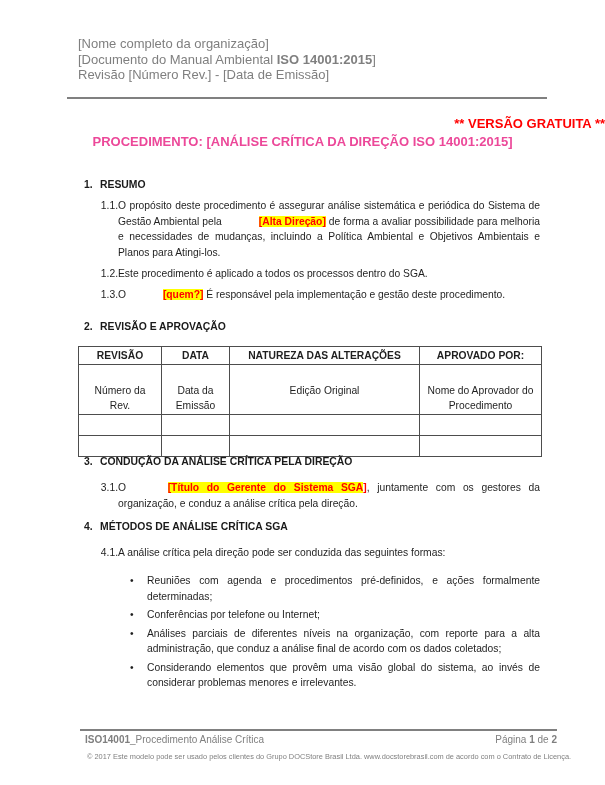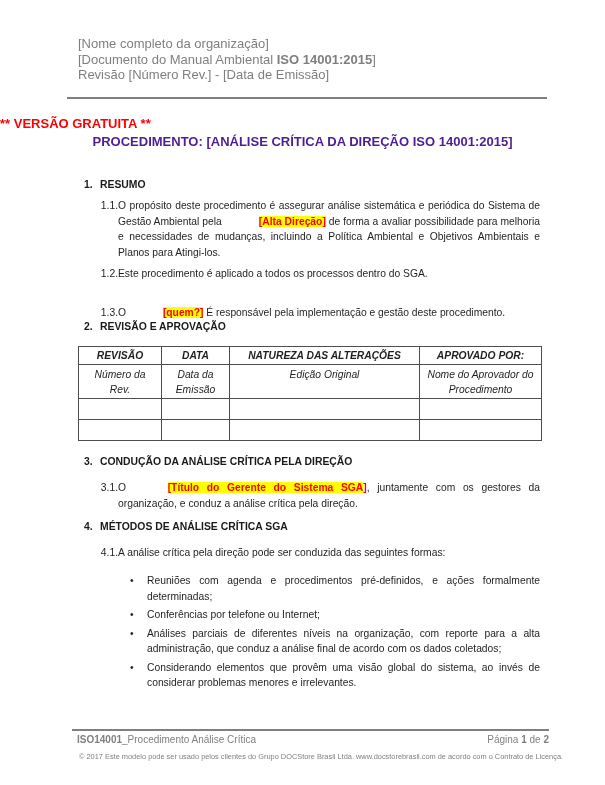--- a/index.html
+++ b/index.html
@@ -21,25 +21,25 @@
     font-size: 13px; line-height: 15.6px; color: #7f7f7f;
   }
   .header-rule {
     position: absolute; left: 67px; top: 97px; width: 480px;
     border-top: 2px solid #808080;
   }
 
   
   .free-version {
     position: absolute; left: 0; right: 0; top: 116px;
-    text-align: left; color: #ff0000; font-weight: bold; font-size: 13px;
+    text-align: right; color: #ff0000; font-weight: bold; font-size: 13px;
   }
   .doc-title {
     position: absolute; left: 0; right: 0; top: 134px;
-    text-align: center; color: #4c1d95; font-weight: bold; font-size: 13px;
+    text-align: center; color: #ec4899; font-weight: bold; font-size: 13px;
   }
 
   
   .sec {
     position: absolute; left: 84px;
     display: flex; font-weight: bold; font-size: 10.4px; color: #1a1a1a;
   }
   .sec-num { width: 16px; flex: none; }
   .clause {
     position: absolute; left: 96px; width: 444px;
@@ -51,36 +51,36 @@
   .red-b { color: #ff0000; font-weight: bold; }
 
   
   .rev-table {
     position: absolute; left: 78px; top: 346px;
     border-collapse: collapse; table-layout: fixed; width: 463px;
     font-size: 10.3px; color: #1f1f1f;
   }
   .rev-table th, .rev-table td {
     border: 1px solid #4d4d4d; text-align: center;
-    padding: 1px 4px; line-height: 15px; font-style: italic;
+    padding: 1px 4px; line-height: 15px;
   }
   .rev-table th { font-weight: bold; height: 16px; }
-  .rev-table tr.row-content td { height: 33px; vertical-align: top; padding-top: 2px; }
+  .rev-table tr.row-content td { height: 33px; vertical-align: top; padding-top: 18px; }
   .rev-table tr.row-empty td { height: 21px; }
 
   
   .bullets { position: absolute; left: 130px; top: 573px; width: 410px; }
   .bullet-item {
     display: flex; font-size: 10.3px; line-height: 15.5px; margin-bottom: 3px;
   }
   .bullet-marker { width: 17px; flex: none; }
   .bullet-text { flex: 1; text-align: justify; }
 
   
-  .footer { position: absolute; left: 72px; top: 729px; width: 477px; color: #7f7f7f; }
+  .footer { position: absolute; left: 80px; top: 729px; width: 477px; color: #7f7f7f; }
   .footer-rule { border-top: 2px solid #808080; }
   .footer-line1 {
     display: flex; justify-content: space-between;
     font-size: 10px; margin-top: 3px; padding-left: 5px;
   }
   .footer-line2 {
     font-size: 7.4px; margin-top: 7px; padding-left: 7px; white-space: nowrap;
   }
 </style>
 </head>
@@ -110,21 +110,21 @@
     <span class="clause-body">
       <span>O propósito deste procedimento é assegurar análise sistemática e periódica do Sistema de Gestão Ambiental pela </span><span class="hl">[Alta Direção]</span><span> de forma a avaliar possibilidade para melhoria e necessidades de mudanças, incluindo a Política Ambiental e Objetivos Ambientais e Planos para Atingi-los.</span>
     </span>
   </div>
 
   <div class="clause" style="top:266px">
     <span class="clause-num">1.2.</span>
     <span class="clause-body">Este procedimento é aplicado a todos os processos dentro do SGA.</span>
   </div>
 
-  <div class="clause" style="top:305px">
+  <div class="clause" style="top:287px">
     <span class="clause-num">1.3.</span>
     <span class="clause-body">
       <span>O </span><span class="hl">[quem?]</span><span> É responsável pela implementação e gestão deste procedimento.</span>
     </span>
   </div>
 
   <div class="sec" style="top:321px">
     <span class="sec-num">2.</span>
     <span class="sec-title">REVISÃO E APROVAÇÃO</span>
   </div>

